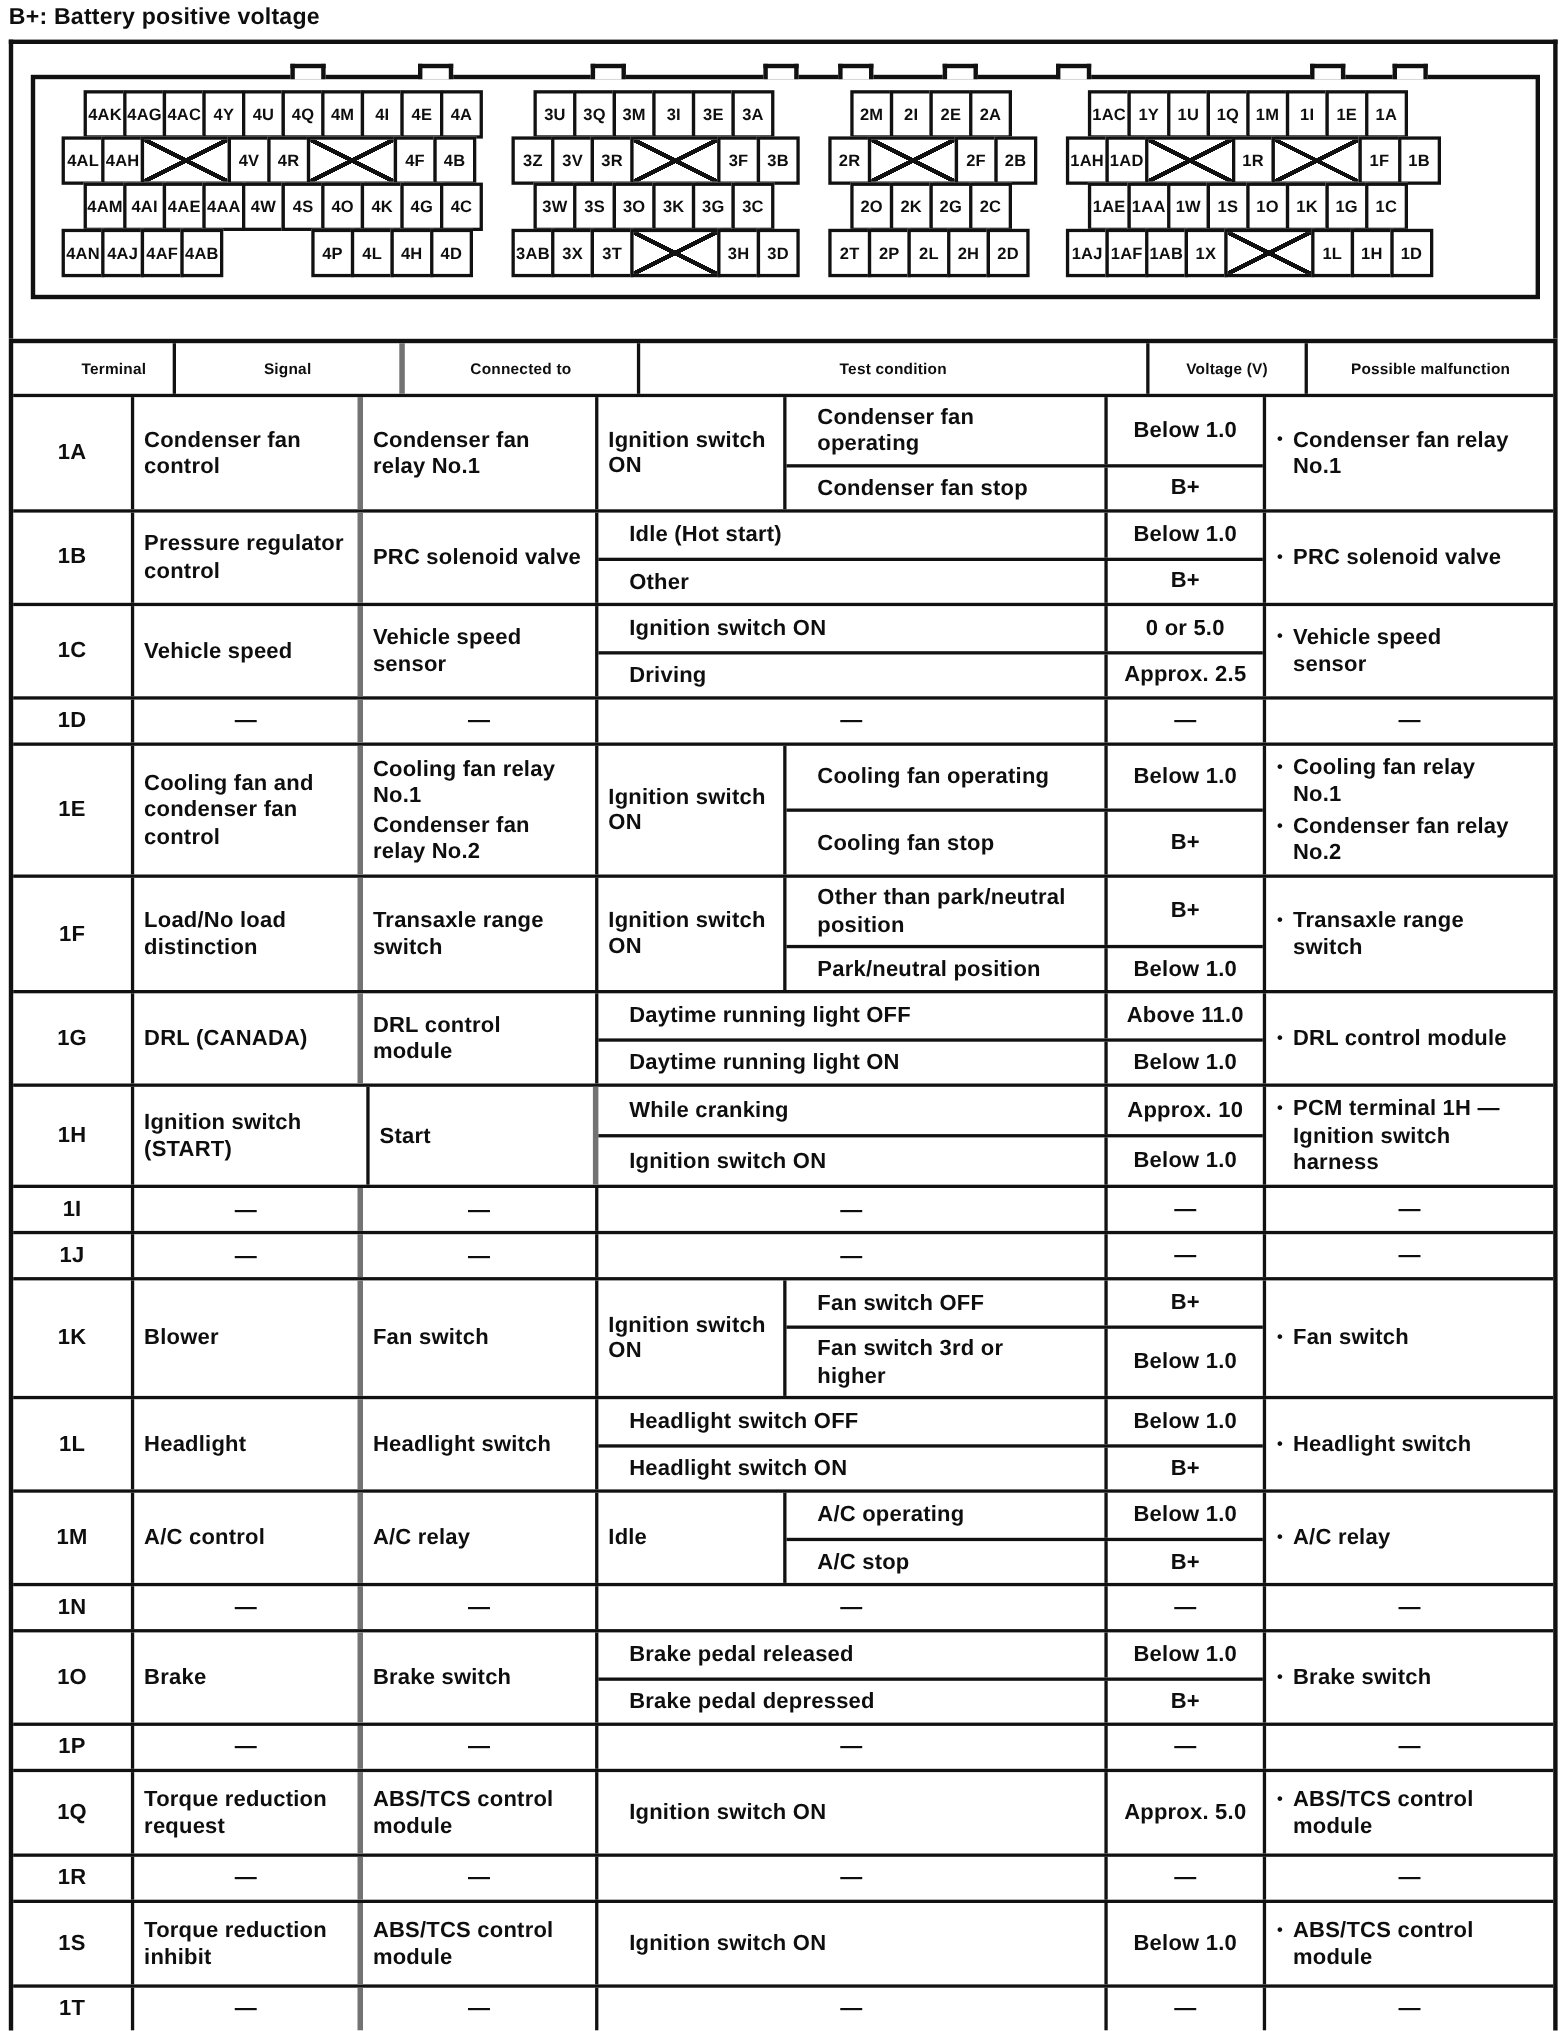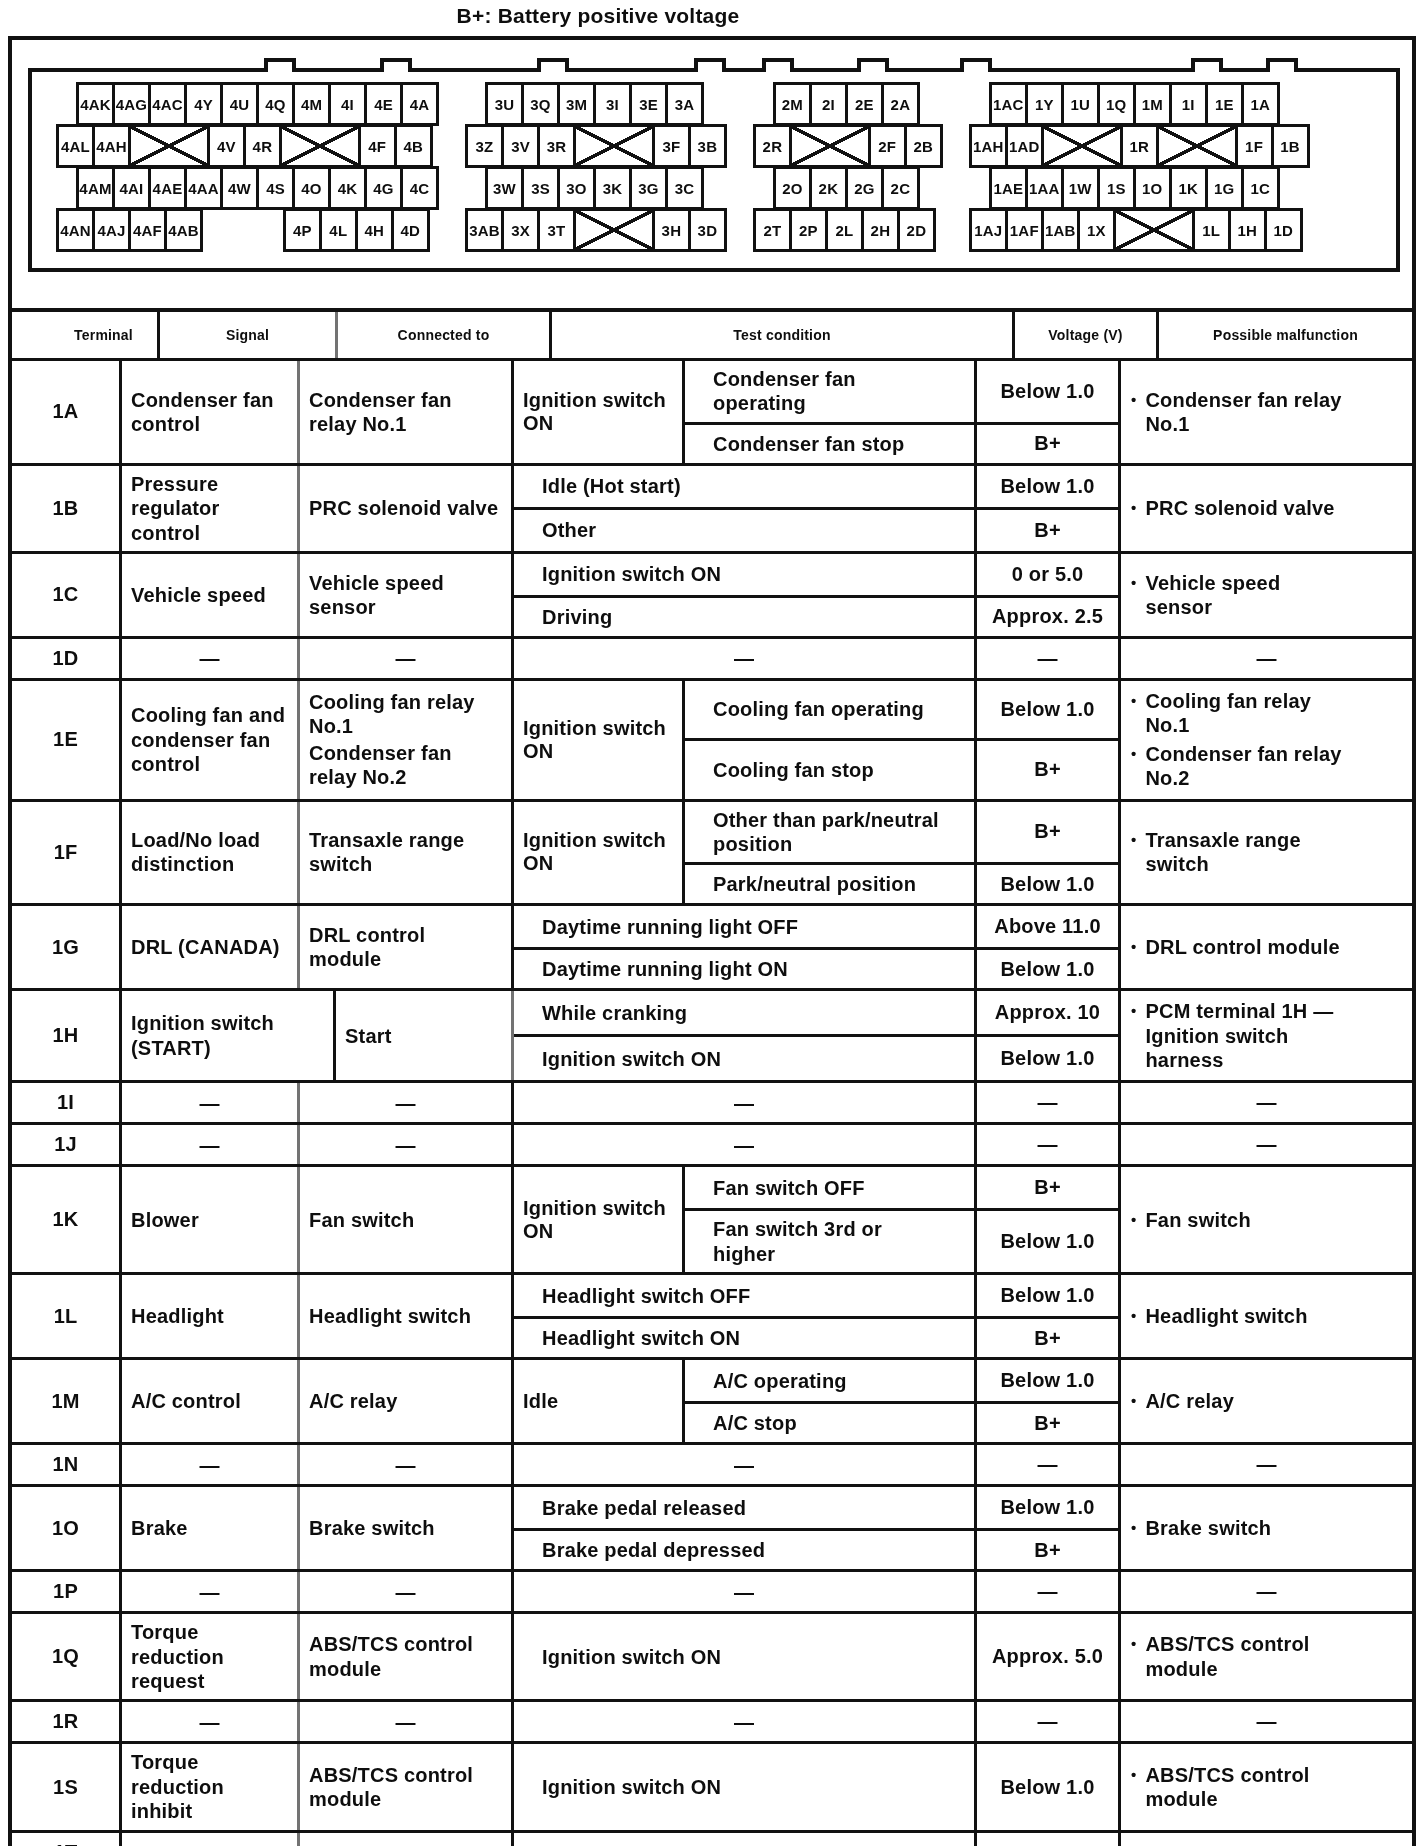--- a/index.html
+++ b/index.html
@@ -9,21 +9,21 @@
     font-family:"Liberation Sans", sans-serif;
     color:#0e0e0e;
     font-weight:600;
     letter-spacing:.2px;
     position:relative;
   }
   .page { position:absolute; left:8px; top:4px; width:1408px; }
 
   
   .topnote {
-    text-align:center;
+    text-align:left;
     padding-right:228px;
     font-size:21px;
     font-weight:600;
     margin-bottom:8px;
     white-space:nowrap;
   }
 
   
   .diagram-box {
     border:4px solid #111;
@@ -67,21 +67,21 @@
   .ttable { border:4px solid #111; background:#fff; }
   .thead { display:flex; font-weight:700; font-size:14px;margin-left:38px; }
   .thead .hcell {
     display:flex; align-items:center; justify-content:center;
     min-height:46px; padding:4px 6px; text-align:center;
   }
   .trow { display:flex; border-top:3px solid #111; font-size:20px; }
   .cell { display:flex; padding:6px 9px; align-items:center; }
 
   .c-term { width:110px; border-right:3px solid #111; justify-content:center; flex:0 0 auto; }
-  .c-sig  { width:178px; border-right:3px solid #737373; flex:0 0 auto; }
+  .c-sig  { width:208px; border-right:5px solid #737373; flex:0 0 auto; }
   .c-conn { width:214px; border-right:3px solid #111; flex:0 0 auto; }
   .mid    { width:607px; border-right:3px solid #111; display:flex; align-items:stretch; flex:0 0 auto; }
   .c-mal  { flex:1 1 auto; flex-direction:column; justify-content:center; align-items:flex-start; gap:4px; padding:8px 10px; }
   .c-mal.center { align-items:center; }
 
   .common {
     width:171px; flex:0 0 auto;
     border-right:3px solid #111;
     display:flex; align-items:center; padding:6px 9px;
   }

